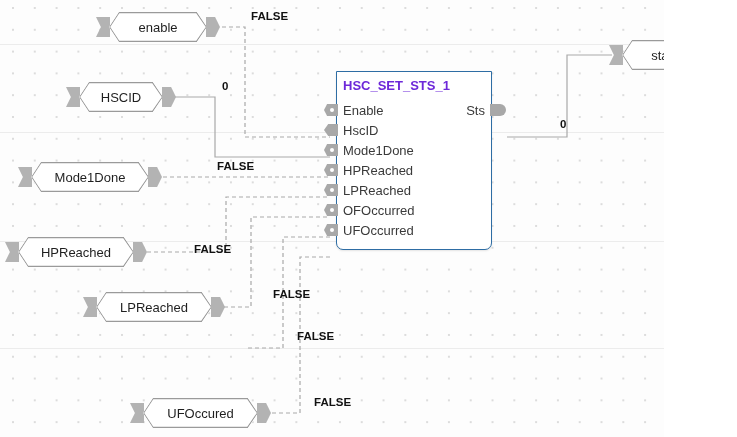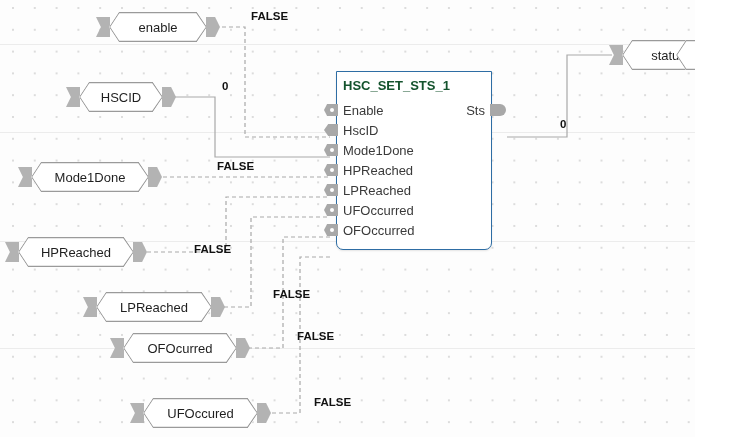--- a/index.html
+++ b/index.html
@@ -16,21 +16,20 @@
   #canvas {
     position: relative;
     width: 664px;
     height: 437px;
     overflow: hidden;
     background-color: #fdfdfd;
     background-image:
       radial-gradient(circle at 1px 1px, #dcdcdc 1px, transparent 1.1px);
     background-size: 21.8px 21.8px;
     background-position: 12px 7px;
-    padding-left: 31px;
   }
 
   
   .band {
     position: absolute;
     left: 0;
     width: 737px;
     height: 1px;
     background: #ececec;
     pointer-events: none;
@@ -114,21 +113,21 @@
     background: #1f5c99;
     color: #ffffff;
     font-size: 13px;
     font-weight: bold;
     padding: 3px 0 4px 6px;
     letter-spacing: .1px;
   }
   #fblock .fb-instance {
     font-size: 13px;
     font-weight: bold;
-    color: #14532d;
+    color: #6d28d9;
     padding: 6px 0 7px 6px;
   }
   #fblock .fb-rows {
     padding-bottom: 9px;
   }
   .fb-row {
     position: relative;
     height: 20px;
     display: flex;
     align-items: center;
@@ -279,32 +278,20 @@
       <span class="hexborder">
         <svg viewBox="0 0 116 30" preserveAspectRatio="none">
           <polygon points="10,0.6 105.5,0.6 115.4,15 105.5,29.4 10,29.4 0.6,15" fill="none" stroke="#9a9a9a" stroke-width="1.1"></polygon>
         </svg>
       </span>
     </div>
     <div class="cap cap-r"></div>
   </div>
   <div class="value" style="left:234px; top:288px;">FALSE</div>
 
-  <div class="tag" style="left:110px; top:333px;">
-    <div class="cap cap-l"></div>
-    <div class="hex" style="width:114px;">
-      <span>OFOcurred</span>
-      <span class="hexborder">
-        <svg viewBox="0 0 114 30" preserveAspectRatio="none">
-          <polygon points="10,0.6 103.5,0.6 113.4,15 103.5,29.4 10,29.4 0.6,15" fill="none" stroke="#9a9a9a" stroke-width="1.1"></polygon>
-        </svg>
-      </span>
-    </div>
-    <div class="cap cap-r"></div>
-  </div>
   <div class="value" style="left:258px; top:330px;">FALSE</div>
 
   <div class="tag" style="left:130px; top:398px;text-align:right;">
     <div class="cap cap-l"></div>
     <div class="hex" style="width:115px;">
       <span>UFOccured</span>
       <span class="hexborder">
         <svg viewBox="0 0 115 30" preserveAspectRatio="none">
           <polygon points="10,0.6 104.5,0.6 114.4,15 104.5,29.4 10,29.4 0.6,15" fill="none" stroke="#9a9a9a" stroke-width="1.1"></polygon>
         </svg>
@@ -352,28 +339,28 @@
         <span class="pin-in">
           <span class="dot"></span>
         </span>
         <span class="in-name">LPReached</span>
       </div>
 
       <div class="fb-row">
         <span class="pin-in">
           <span class="dot"></span>
         </span>
+        <span class="in-name">OFOccurred</span>
+      </div>
+
+      <div class="fb-row">
+        <span class="pin-in">
+          <span class="dot"></span>
+        </span>
         <span class="in-name">UFOccurred</span>
-      </div>
-
-      <div class="fb-row">
-        <span class="pin-in">
-          <span class="dot"></span>
-        </span>
-        <span class="in-name">OFOccurred</span>
       </div>
 
     </div>
   </div>
 
   <div class="value" style="left:521px; top:118px;">0</div>
 
   <div class="tag" style="left:609px; top:40px;">
     <div class="cap cap-l"></div>
     <div class="hex" style="width:93px;">

